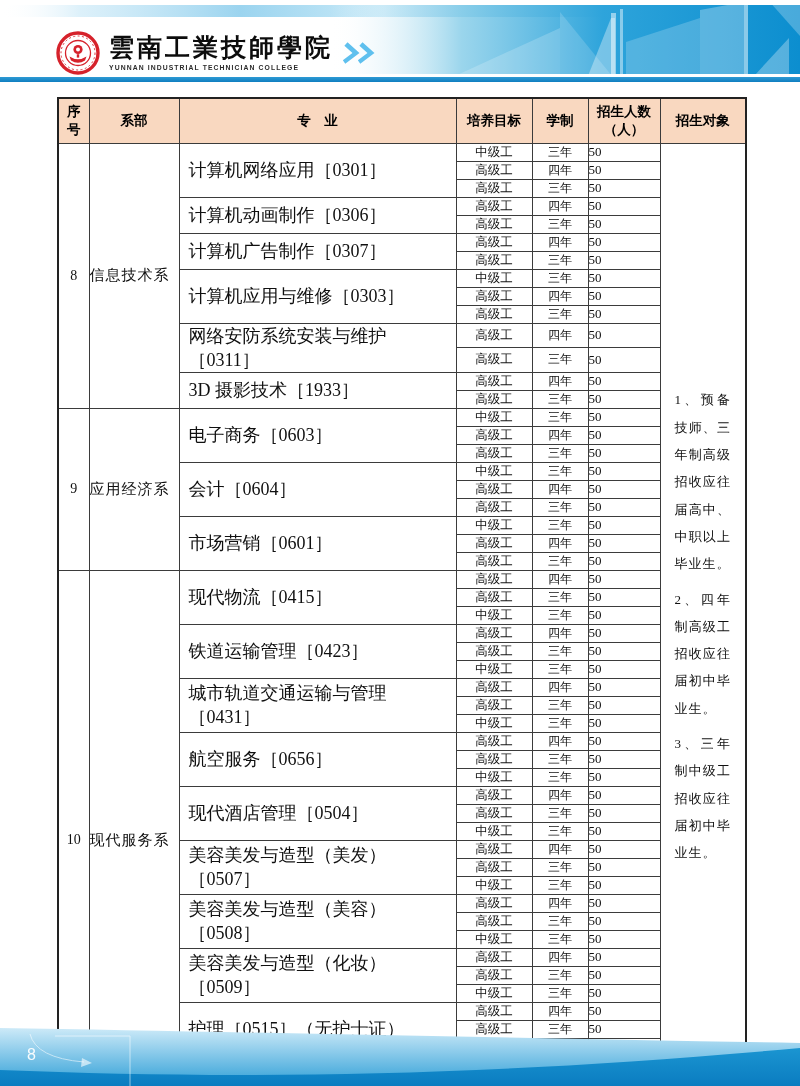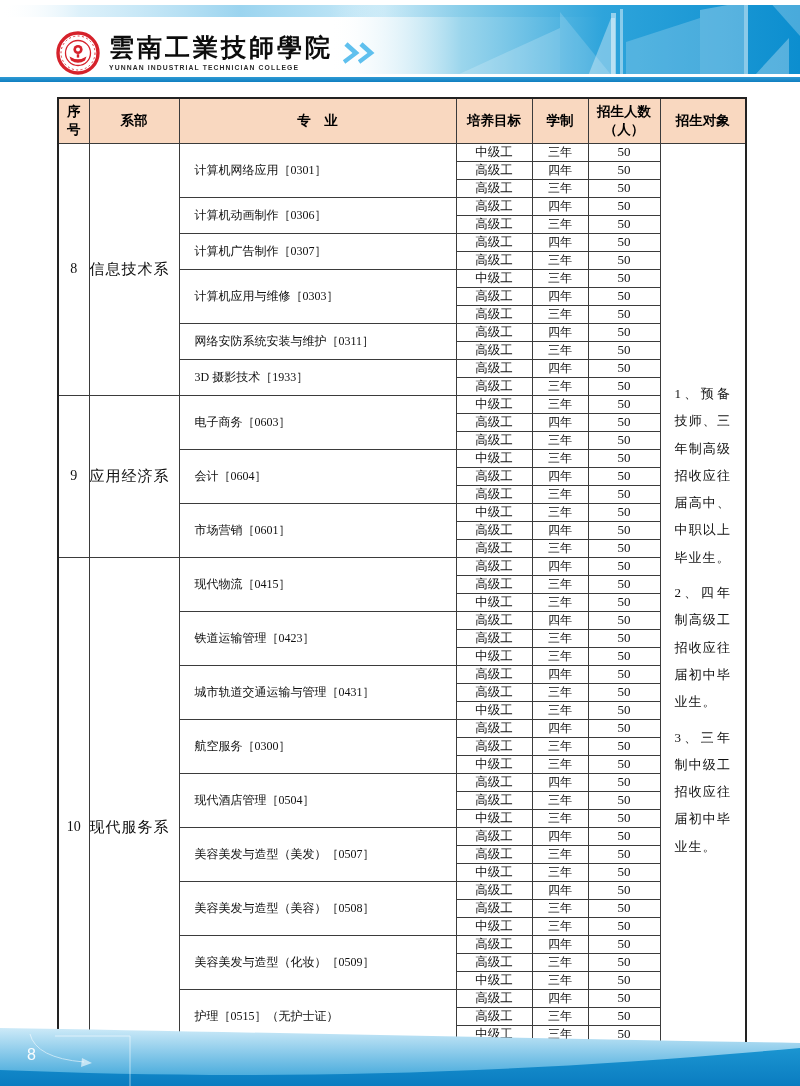--- a/index.html
+++ b/index.html
@@ -29,24 +29,24 @@
   }
   #admissions-table th, #admissions-table td { border:1px solid #3b3b3b; overflow:hidden; }
   #admissions-table thead th {
     background:#f9d8c0; font-family:"Liberation Sans","DejaVu Sans",sans-serif;
     font-weight:700; font-size:13.5px; color:#000; height:45px; padding:2px;
     line-height:1.3; text-align:center; white-space:pre-line;
   }
   #admissions-table tbody tr { height:16.7px; }
   td.td-no     { text-align:center; font-size:14px; }
   td.td-dept   { text-align:left; font-size:15px; letter-spacing:1px; }
-  td.td-major  { text-align:left; padding-left:15px; font-size:12px; }
+  td.td-major  { text-align:left; padding-left:9px; font-size:18px; }
   td.td-target { text-align:center; font-size:12.5px; }
   td.td-years  { text-align:center; font-size:12px; }
-  td.td-count  { text-align:center; font-size:13px; }
+  td.td-count  { text-align:left; font-size:13px; }
   td.td-audience { vertical-align:middle; padding:0 6px; font-size:13px; }
   td.td-audience p { margin:8px; line-height:2.1; text-align:justify; letter-spacing:1px; }
   
   .ftr { position:absolute; left:0; bottom:0; width:800px; height:62px; z-index:5; }
   .ftr svg { display:block; width:800px; height:62px; }
 </style>
 </head>
 <body>
 
 <div class="hdr">
@@ -311,21 +311,21 @@
         <td class="td-target">高级工</td>
         <td class="td-years">三年</td>
         <td class="td-count">50</td>
       </tr>
       <tr>
         <td class="td-target">中级工</td>
         <td class="td-years">三年</td>
         <td class="td-count">50</td>
       </tr>
       <tr>
-        <td class="td-major" rowspan="3">航空服务［0300］</td>
+        <td class="td-major" rowspan="3">航空服务［0656］</td>
         <td class="td-target">高级工</td>
         <td class="td-years">四年</td>
         <td class="td-count">50</td>
       </tr>
       <tr>
         <td class="td-target">高级工</td>
         <td class="td-years">三年</td>
         <td class="td-count">50</td>
       </tr>
       <tr>

